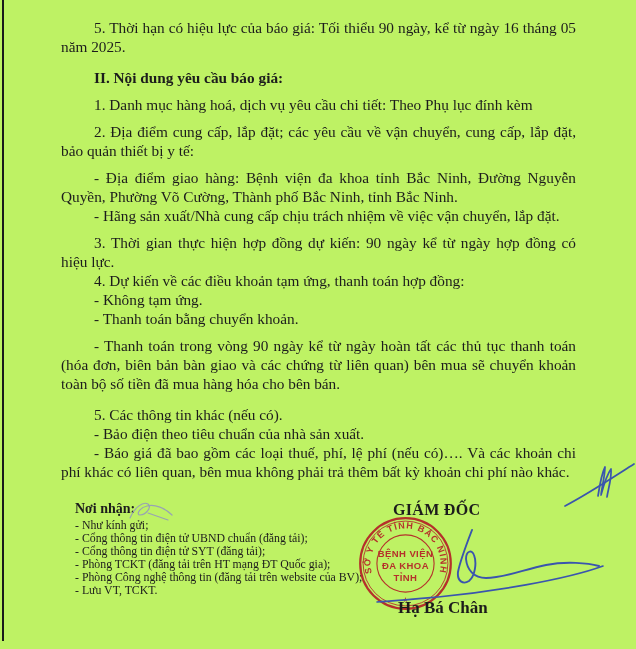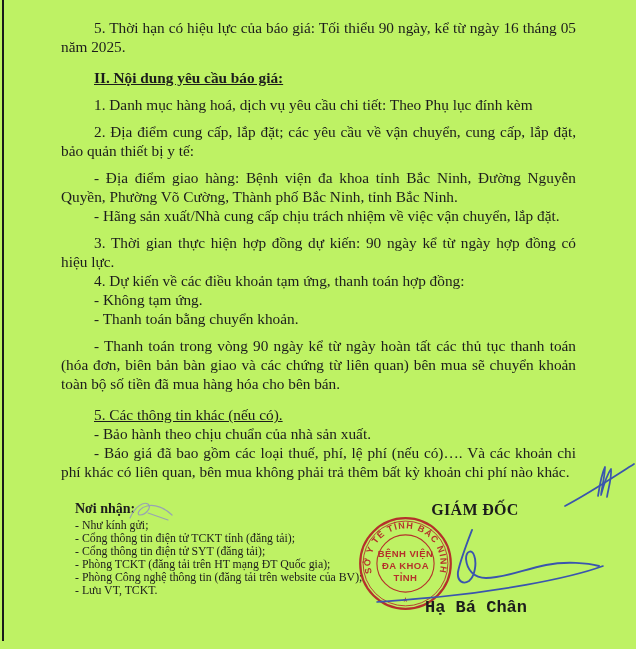--- a/index.html
+++ b/index.html
@@ -26,41 +26,40 @@
   .doc{
     position:absolute;left:61px;top:18px;width:515px;
     font-size:15.3px;line-height:19px;
   }
   .doc p{
     margin:0;
     text-align:justify;
     text-indent:33px;
   }
   .p-gap{margin-top:8px !important;}
-  .p-gap-lg{margin-top:12px !important;text-decoration:underline;}
+  .p-gap-lg{margin-top:12px !important;}
   .p-bold{font-weight:bold;}
   .recipients{
     position:absolute;left:75px;top:500px;width:310px;
     font-size:11.8px;line-height:13px;
   }
   .recipients-label{
     font-weight:bold;font-size:14px;line-height:17px;
   }
   .recipients ul{list-style:none;margin:2px 0 8px 0;padding:0;}
   .recipients li{white-space:nowrap;}
   .director-block{
     position:absolute;left:393px;top:501px;width:164px;
-    text-align:center;
   }
   .director-title{
     font-weight:bold;font-size:16px;letter-spacing:.3px;
   }
   .signer-name{
     position:absolute;left:398px;top:598px;width:156px;
-    text-align:center;font-weight:bold;font-size:17px;font-family:Liberation Mono, monospace;
+    font-weight:bold;font-size:17px;
   }
   .stamp{
     position:absolute;left:358px;top:516px;width:95px;height:95px;
   }
   .stamp circle{fill:none;stroke:var(--stamp-red);}
   .stamp-text{
     fill:var(--stamp-red);
     font-family:"Liberation Sans","DejaVu Sans",sans-serif;
     font-weight:bold;
   }
@@ -87,29 +86,29 @@
     <p class="p-gap">1. Danh mục hàng hoá, dịch vụ yêu cầu chi tiết: Theo Phụ lục đính kèm</p>
     <p class="p-gap">2. Địa điểm cung cấp, lắp đặt; các yêu cầu về vận chuyển, cung cấp, lắp đặt, bảo quản thiết bị y tế:</p>
     <p class="p-gap">- Địa điểm giao hàng: Bệnh viện đa khoa tỉnh Bắc Ninh, Đường Nguyễn Quyền, Phường Võ Cường, Thành phố Bắc Ninh, tỉnh Bắc Ninh.</p>
     <p>- Hãng sản xuất/Nhà cung cấp chịu trách nhiệm về việc vận chuyển, lắp đặt.</p>
     <p class="p-gap">3. Thời gian thực hiện hợp đồng dự kiến: 90 ngày kể từ ngày hợp đồng có hiệu lực.</p>
     <p>4. Dự kiến về các điều khoản tạm ứng, thanh toán hợp đồng:</p>
     <p>- Không tạm ứng.</p>
     <p>- Thanh toán bằng chuyển khoản.</p>
     <p class="p-gap">- Thanh toán trong vòng 90 ngày kể từ ngày hoàn tất các thủ tục thanh toán (hóa đơn, biên bản bàn giao và các chứng từ liên quan) bên mua sẽ chuyển khoản toàn bộ số tiền đã mua hàng hóa cho bên bán.</p>
     <p class="p-gap-lg">5. Các thông tin khác (nếu có).</p>
-    <p>- Bảo hành theo chịu chuẩn của nhà sản xuất.</p>
+    <p>- Bảo điện theo tiêu chuẩn của nhà sản xuất.</p>
     <p>- Báo giá đã bao gồm các loại thuế, phí, lệ phí (nếu có)…. Và các khoản chi phí khác có liên quan, bên mua không phải trả thêm bất kỳ khoản chi phí nào khác.</p>
   </div>
 
   <div class="recipients">
     <div class="recipients-label">Nơi nhận:</div>
     <ul>
       <li>- Như kính gửi;</li>
-      <li>- Cổng thông tin điện tử TCKT tỉnh (đăng tải);</li>
+      <li>- Cổng thông tin điện tử UBND chuẩn (đăng tải);</li>
       <li>- Cổng thông tin điện tử SYT (đăng tải);</li>
       <li>- Phòng TCKT (đăng tải trên HT mạng ĐT Quốc gia);</li>
       <li>- Phòng Công nghệ thông tin (đăng tải trên website của BV);</li>
       <li>- Lưu VT, TCKT.</li>
     </ul>
   </div>
 
   <div class="director-block">
     <div class="director-title">GIÁM ĐỐC</div>
   </div>

